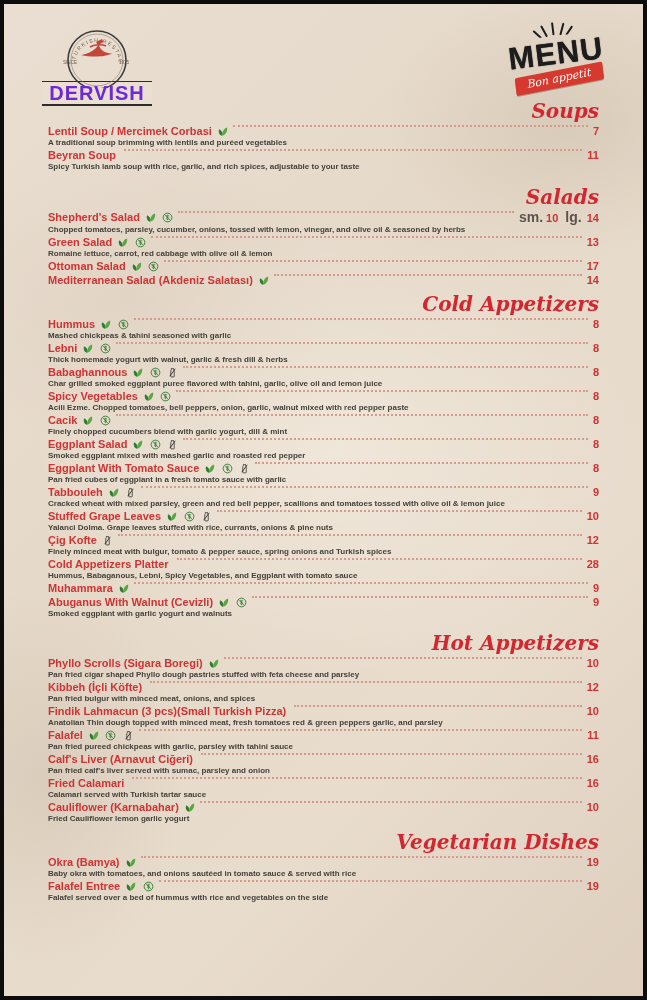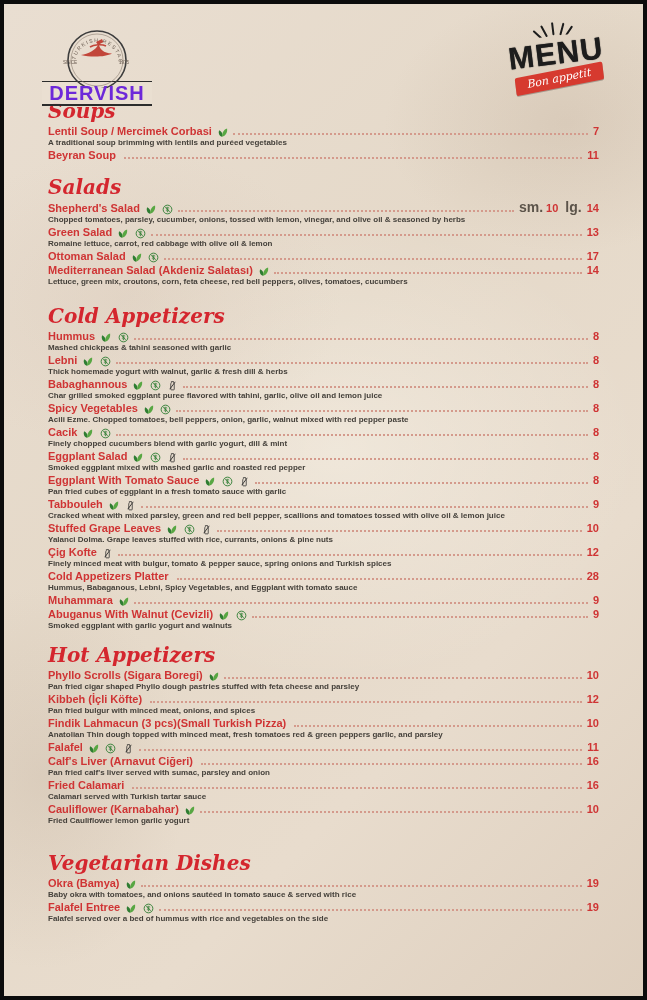--- a/index.html
+++ b/index.html
@@ -25,27 +25,27 @@
   }
   .menu-badge{position:absolute;right:-12px;top:-2px;width:110px;text-align:center;transform:rotate(-7deg);}
   .menu-title{font-weight:900;font-size:31px;letter-spacing:1px;color:#1d1d1d;line-height:28px;
     font-family:"Liberation Sans",sans-serif;text-shadow:0 0 1px #1d1d1d;}
   .menu-ribbon{display:inline-block;margin-top:-4px;transform:rotate(-4deg) skewX(-4deg);
     background:#d63a2f;color:#fff;font-family:"DejaVu Serif",serif;font-style:italic;
     font-size:11px;padding:2px 12px 3px;border-radius:2px;box-shadow:0 1px 0 rgba(0,0,0,.25);}
   
   .section{margin:0;}
   .section-title{
-    text-align:left;font-family:"DejaVu Serif",serif;font-style:italic;font-weight:bold;
+    text-align:right;font-family:"DejaVu Serif",serif;font-style:italic;font-weight:bold;
     font-size:20px;color:#d4262e;margin:0 0 3px 0;line-height:22px;
   }
-  .s-gap-1{margin-bottom:15px}.s-gap-2{margin-bottom:19px}.s-gap-3{margin-bottom:14px}
-  .s-gap-4{margin-bottom:27px}.s-gap-5{margin-bottom:4px}
+  .s-gap-1{margin-bottom:15px}.s-gap-2{margin-bottom:7px}.s-gap-3{margin-bottom:14px}
+  .s-gap-4{margin-bottom:8px}.s-gap-5{margin-bottom:4px}
   .mi{margin-bottom:2px;}
-  .mi-row{display:flex;align-items:flex-end;}
+  .mi-row{display:flex;}
   .mi-name{font-weight:bold;font-size:11px;color:#cf3434;white-space:nowrap;line-height:12px;}
   .mi-icons{white-space:nowrap;margin-left:3px;line-height:10px;}
   .mi-icons svg{vertical-align:baseline;margin-left:2px;transform:translateY(1px);}
   .leader{flex:1;border-bottom:2px dotted #d49a8c;margin:0 5px 2px 5px;height:0;}
   .mi-price{font-weight:bold;font-size:11px;color:#cf3434;white-space:nowrap;line-height:12px;}
   .price-label{color:#5c544a;font-size:14px;font-weight:bold;}
   .price-value{color:#cf3434;font-weight:bold;}
   .price-value.lg-v{margin-left:2px;}
   .price-label.lg-l{margin-left:7px;}
   .mi-desc{font-size:8px;color:#45413b;line-height:9px;margin-top:1px;font-weight:bold;}
@@ -134,20 +134,21 @@
     <div class="mi-row">
       <span class="mi-name">Beyran Soup</span>
       <span class="mi-icons">
         
         
         
       </span>
       <span class="leader"></span>
       <span class="mi-price">11</span>
     </div>
+    <div class="mi-desc">Spicy Turkish lamb soup with rice, garlic, and rich spices, adjustable to your taste</div>
   </div>
 </div>
   </section>
 
   <section class="section s-gap-2">
     <h2 class="section-title">Salads</h2>
     <div>
   <div class="mi">
     <div class="mi-row">
       <span class="mi-name">Shepherd's Salad</span>
@@ -207,21 +208,20 @@
       <span class="mi-icons">
         <svg class="ic-v" width="11" height="11" viewBox="0 0 24 24">
                   <use href="#ic-veg"></use>
                 </svg>
         
         
       </span>
       <span class="leader"></span>
       <span class="mi-price">14</span>
     </div>
-    <div class="mi-desc">Lettuce, green mix, croutons, corn, feta cheese, red bell peppers, olives, tomatoes, cucumbers</div>
   </div>
 </div>
   </section>
 
   <section class="section s-gap-3">
     <h2 class="section-title">Cold Appetizers</h2>
     <div>
   <div class="mi">
     <div class="mi-row">
       <span class="mi-name">Hummus</span>
@@ -514,20 +514,21 @@
         <svg class="ic-gf" width="11" height="11" viewBox="0 0 24 24">
                   <use href="#ic-gf"></use>
                 </svg>
         <svg class="ic-df" width="11" height="11" viewBox="0 0 24 24">
                   <use href="#ic-df"></use>
                 </svg>
       </span>
       <span class="leader"></span>
       <span class="mi-price">11</span>
     </div>
+    <div class="mi-desc">Pan fried pureed chickpeas with garlic, parsley with tahini sauce</div>
   </div>
 
   <div class="mi">
     <div class="mi-row">
       <span class="mi-name">Calf's Liver (Arnavut Ciğeri)</span>
       <span class="mi-icons">
         
         
         
       </span>

